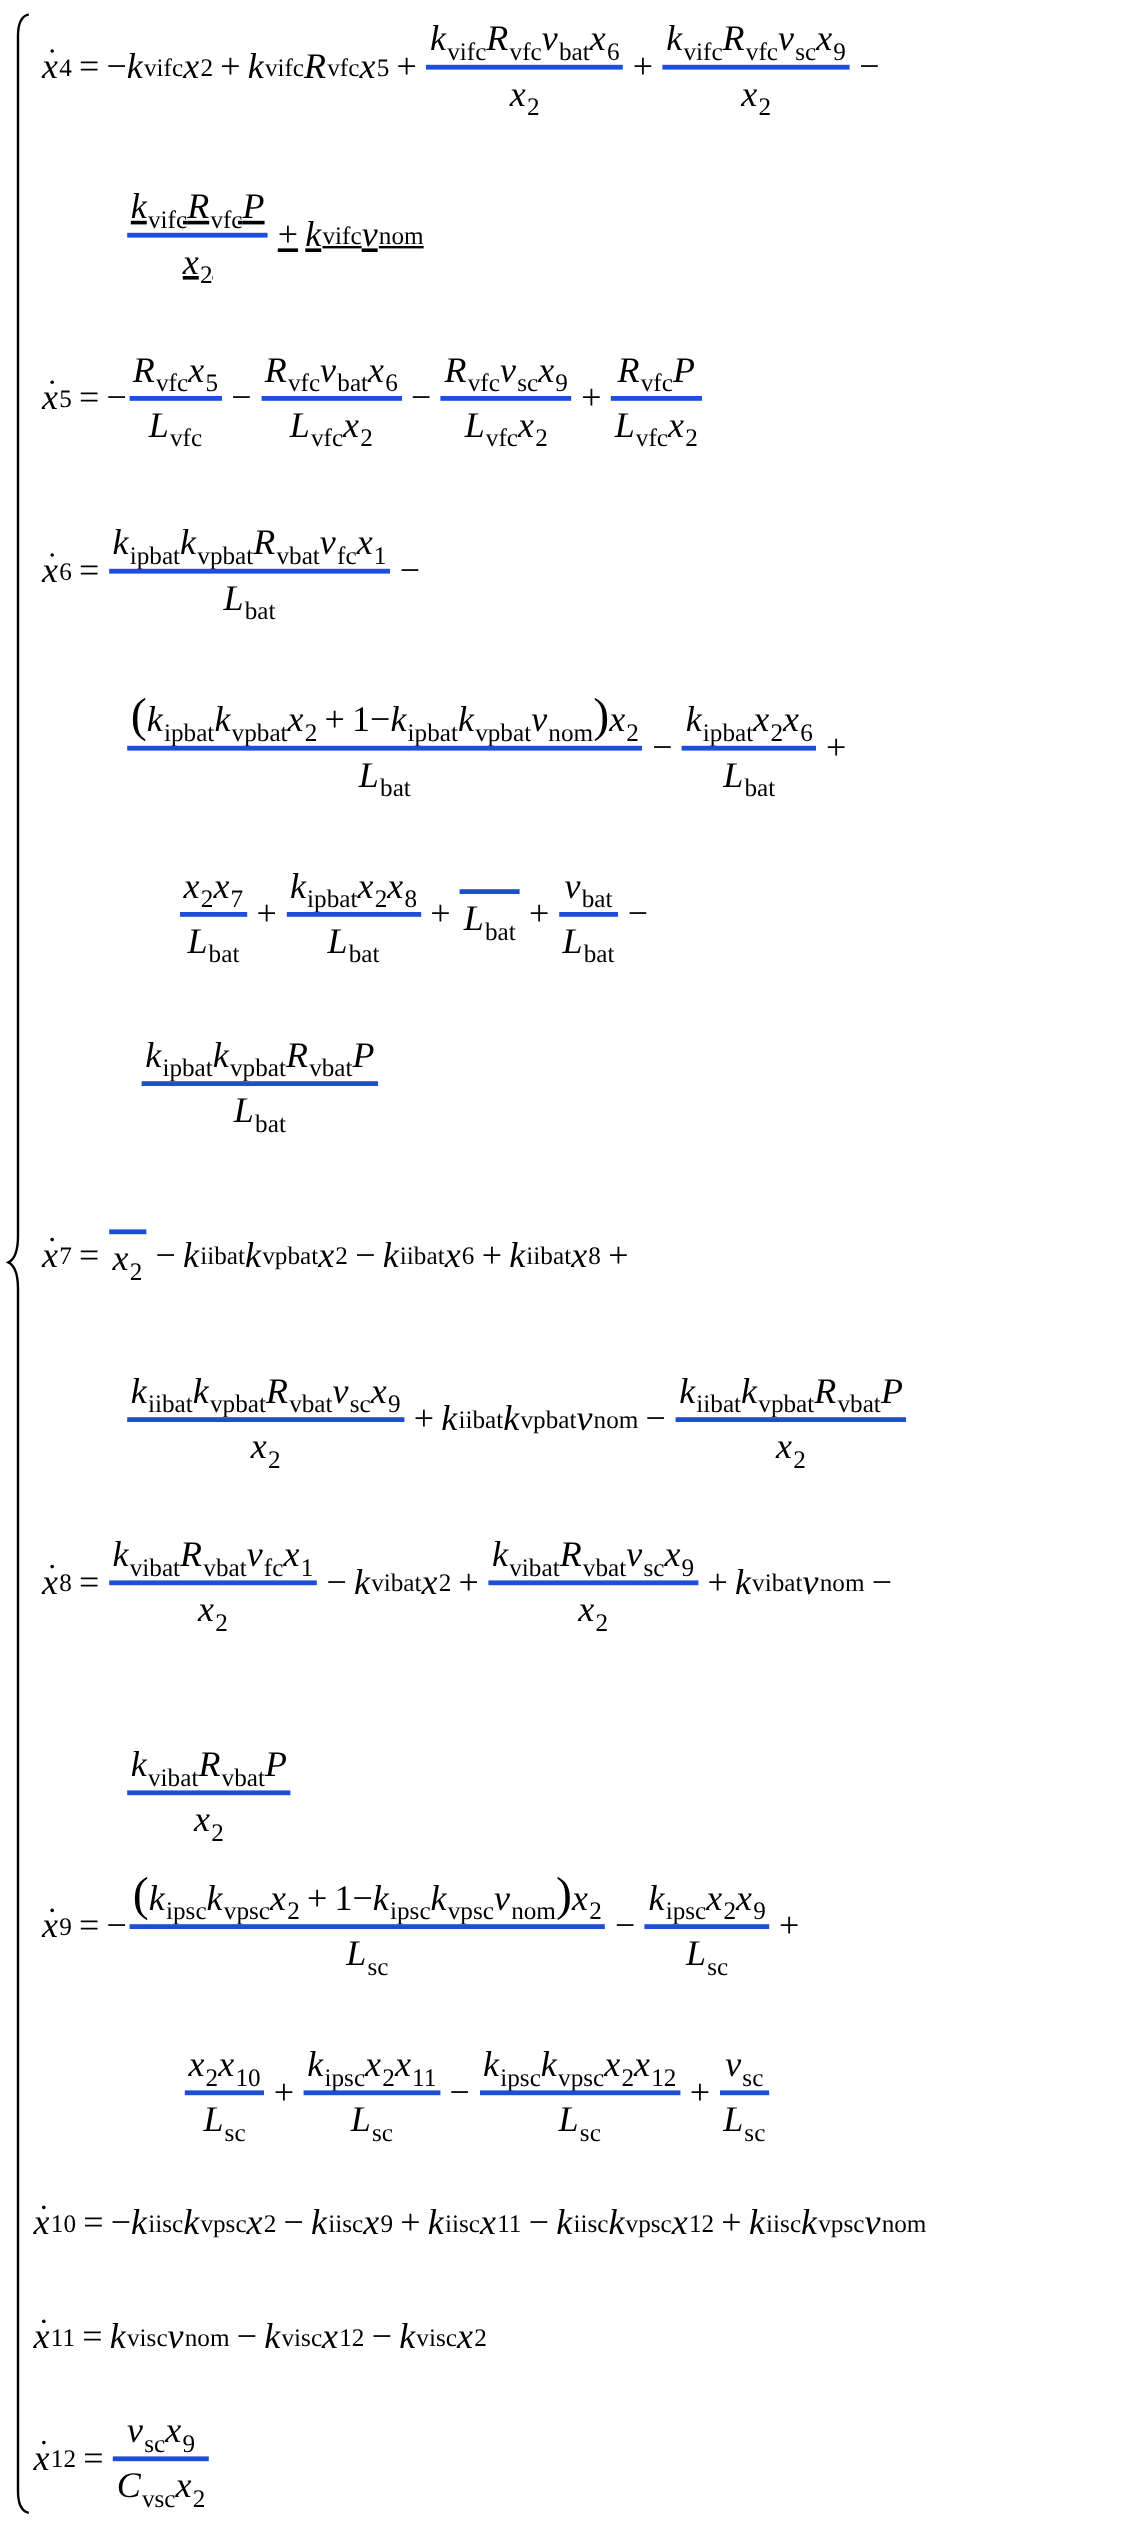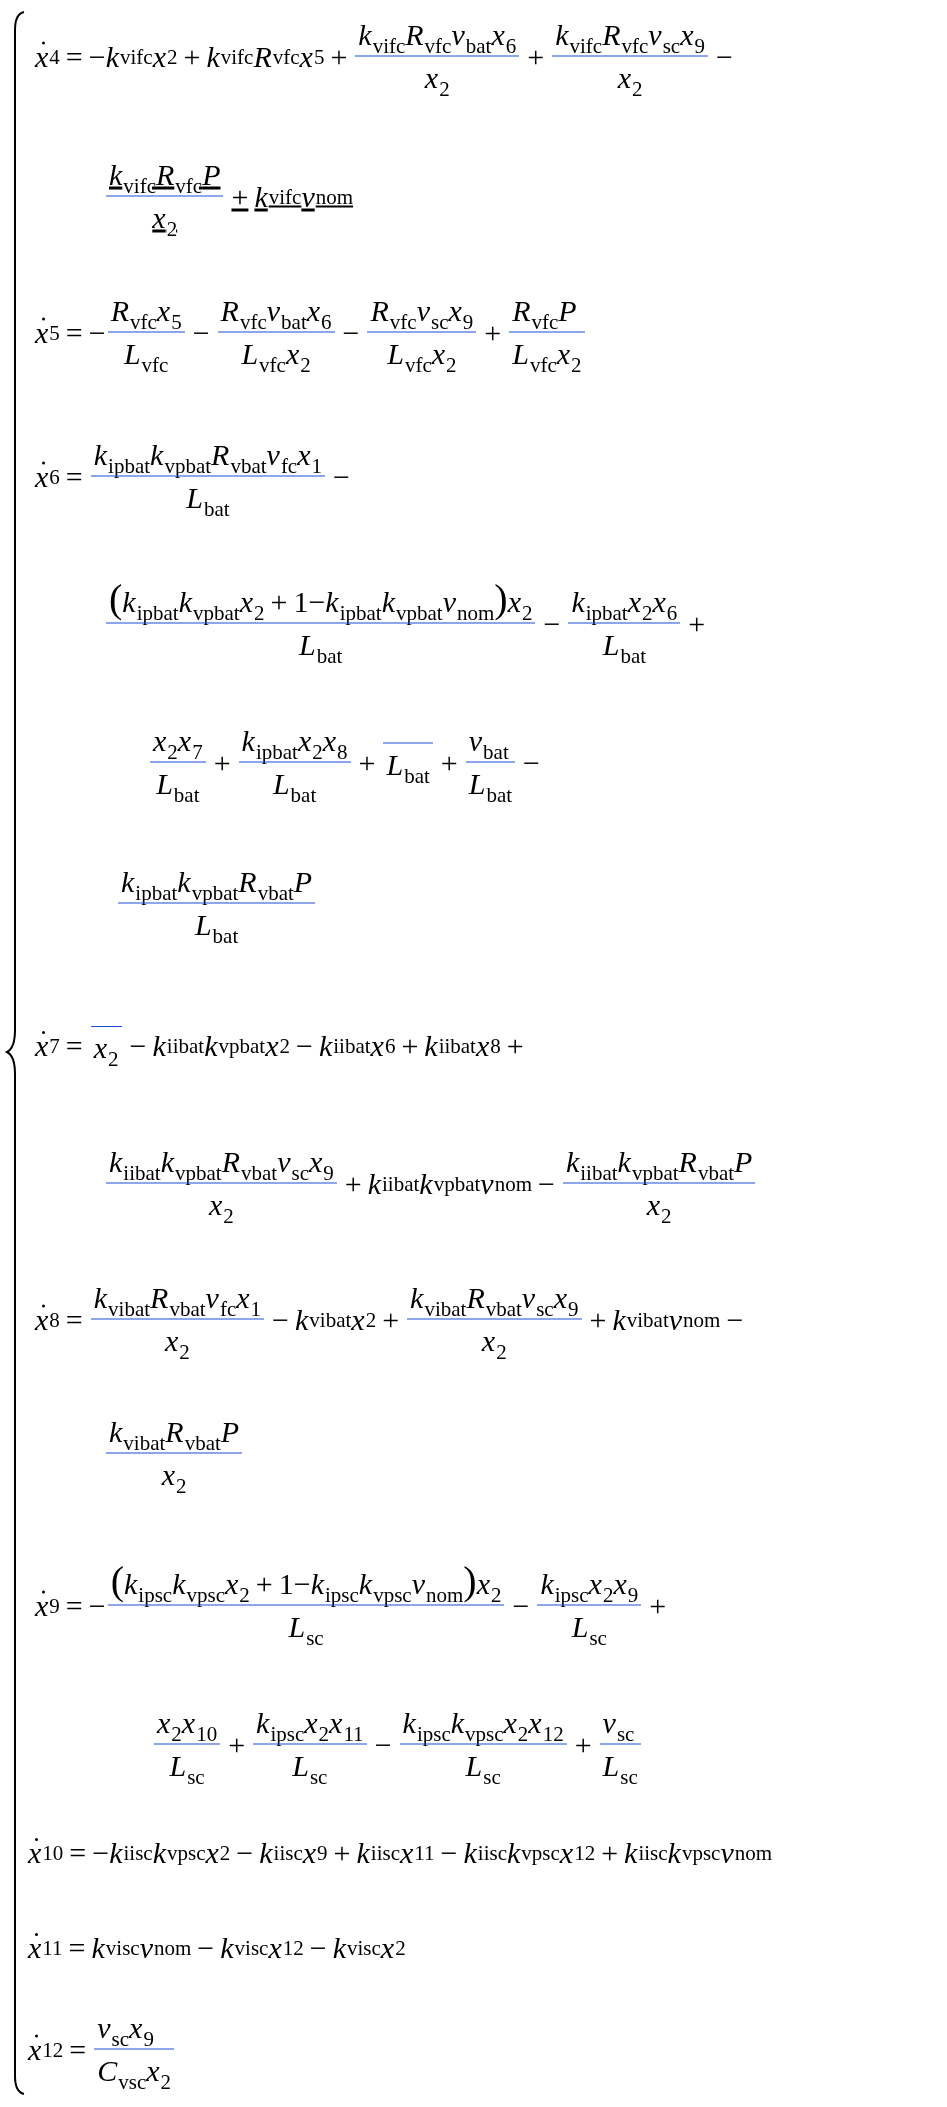--- a/index.html
+++ b/index.html
@@ -7,23 +7,23 @@
          font-family:"Liberation Serif", serif; color:#000; }
   .brace { position:absolute; left:0; top:0; width:30px; height:2107px; }
   .row { position:absolute; left:0; height:0; white-space:nowrap; }
   .line { position:absolute; top:0; transform:translateY(-50%); display:flex; align-items:center; font-size:30px; }
   .lhs { display:inline-flex; align-items:center; }
   .dotx { position:relative; display:inline-block; font-style:italic; }
   .dotx::before { content:""; position:absolute; left:7px; top:2px; width:3px; height:3px; background:#000; border-radius:50%; }
   .i { font-style:italic; }
   .sub { font-size:21px; font-style:normal; vertical-align:-8px; line-height:0; margin-left:1px; }
   .op { margin:0 6px; font-style:normal; }
-  .frac { display:inline-flex; flex-direction:column; align-items:flex-start; vertical-align:middle; margin:0 2px; }
+  .frac { display:inline-flex; flex-direction:column; align-items:center; vertical-align:middle; margin:0 2px; }
   .frac .num { padding:0 3px 3px 3px; line-height:36px; }
-  .frac .den { padding:3px 3px 0 3px; line-height:36px; border-top:1px solid #1d4ed8; align-self:stretch; text-align:center; }
+  .frac .den { padding:3px 3px 0 3px; line-height:36px; border-top:4px solid #1d4ed8; align-self:stretch; text-align:center; }
   .paren { font-size:40px; font-style:normal; line-height:30px; }
 </style>
 </head>
 <body>
 
 <svg class="brace" viewBox="0 0 30 2107" preserveAspectRatio="none">
   <path d="M24 12 Q15 14 15 30 L15 1030 Q15 1048 7 1052 Q15 1056 15 1074 L15 2076 Q15 2092 24 2094" fill="none" stroke="#000" stroke-width="2"></path>
 </svg>
 
 <div class="row" style="top:56px;">
@@ -242,21 +242,21 @@
     <span class="op">+</span>
     <span class="i">k</span>
       <span class="sub">vibat</span>
       <span class="i">v</span>
       <span class="sub">nom</span>
     <span class="op">−</span>
   </div>
 </div>
 
 <div class="row" style="top:1453px;">
-  <div class="line" style="left:104px;">
+  <div class="line" style="left:104px;margin-top:41px;">
     <span class="frac">
         <span class="num"><span class="i">k</span><span class="sub">vibat</span><span class="i">R</span><span class="sub">vbat</span><span class="i">P</span></span>
         <span class="den"><span class="i">x</span><span class="sub">2</span></span>
       </span>
   </div>
 </div>
 
 <div class="row" style="top:1605px;">
   <div class="line" style="left:35px;">
     <span class="lhs">

